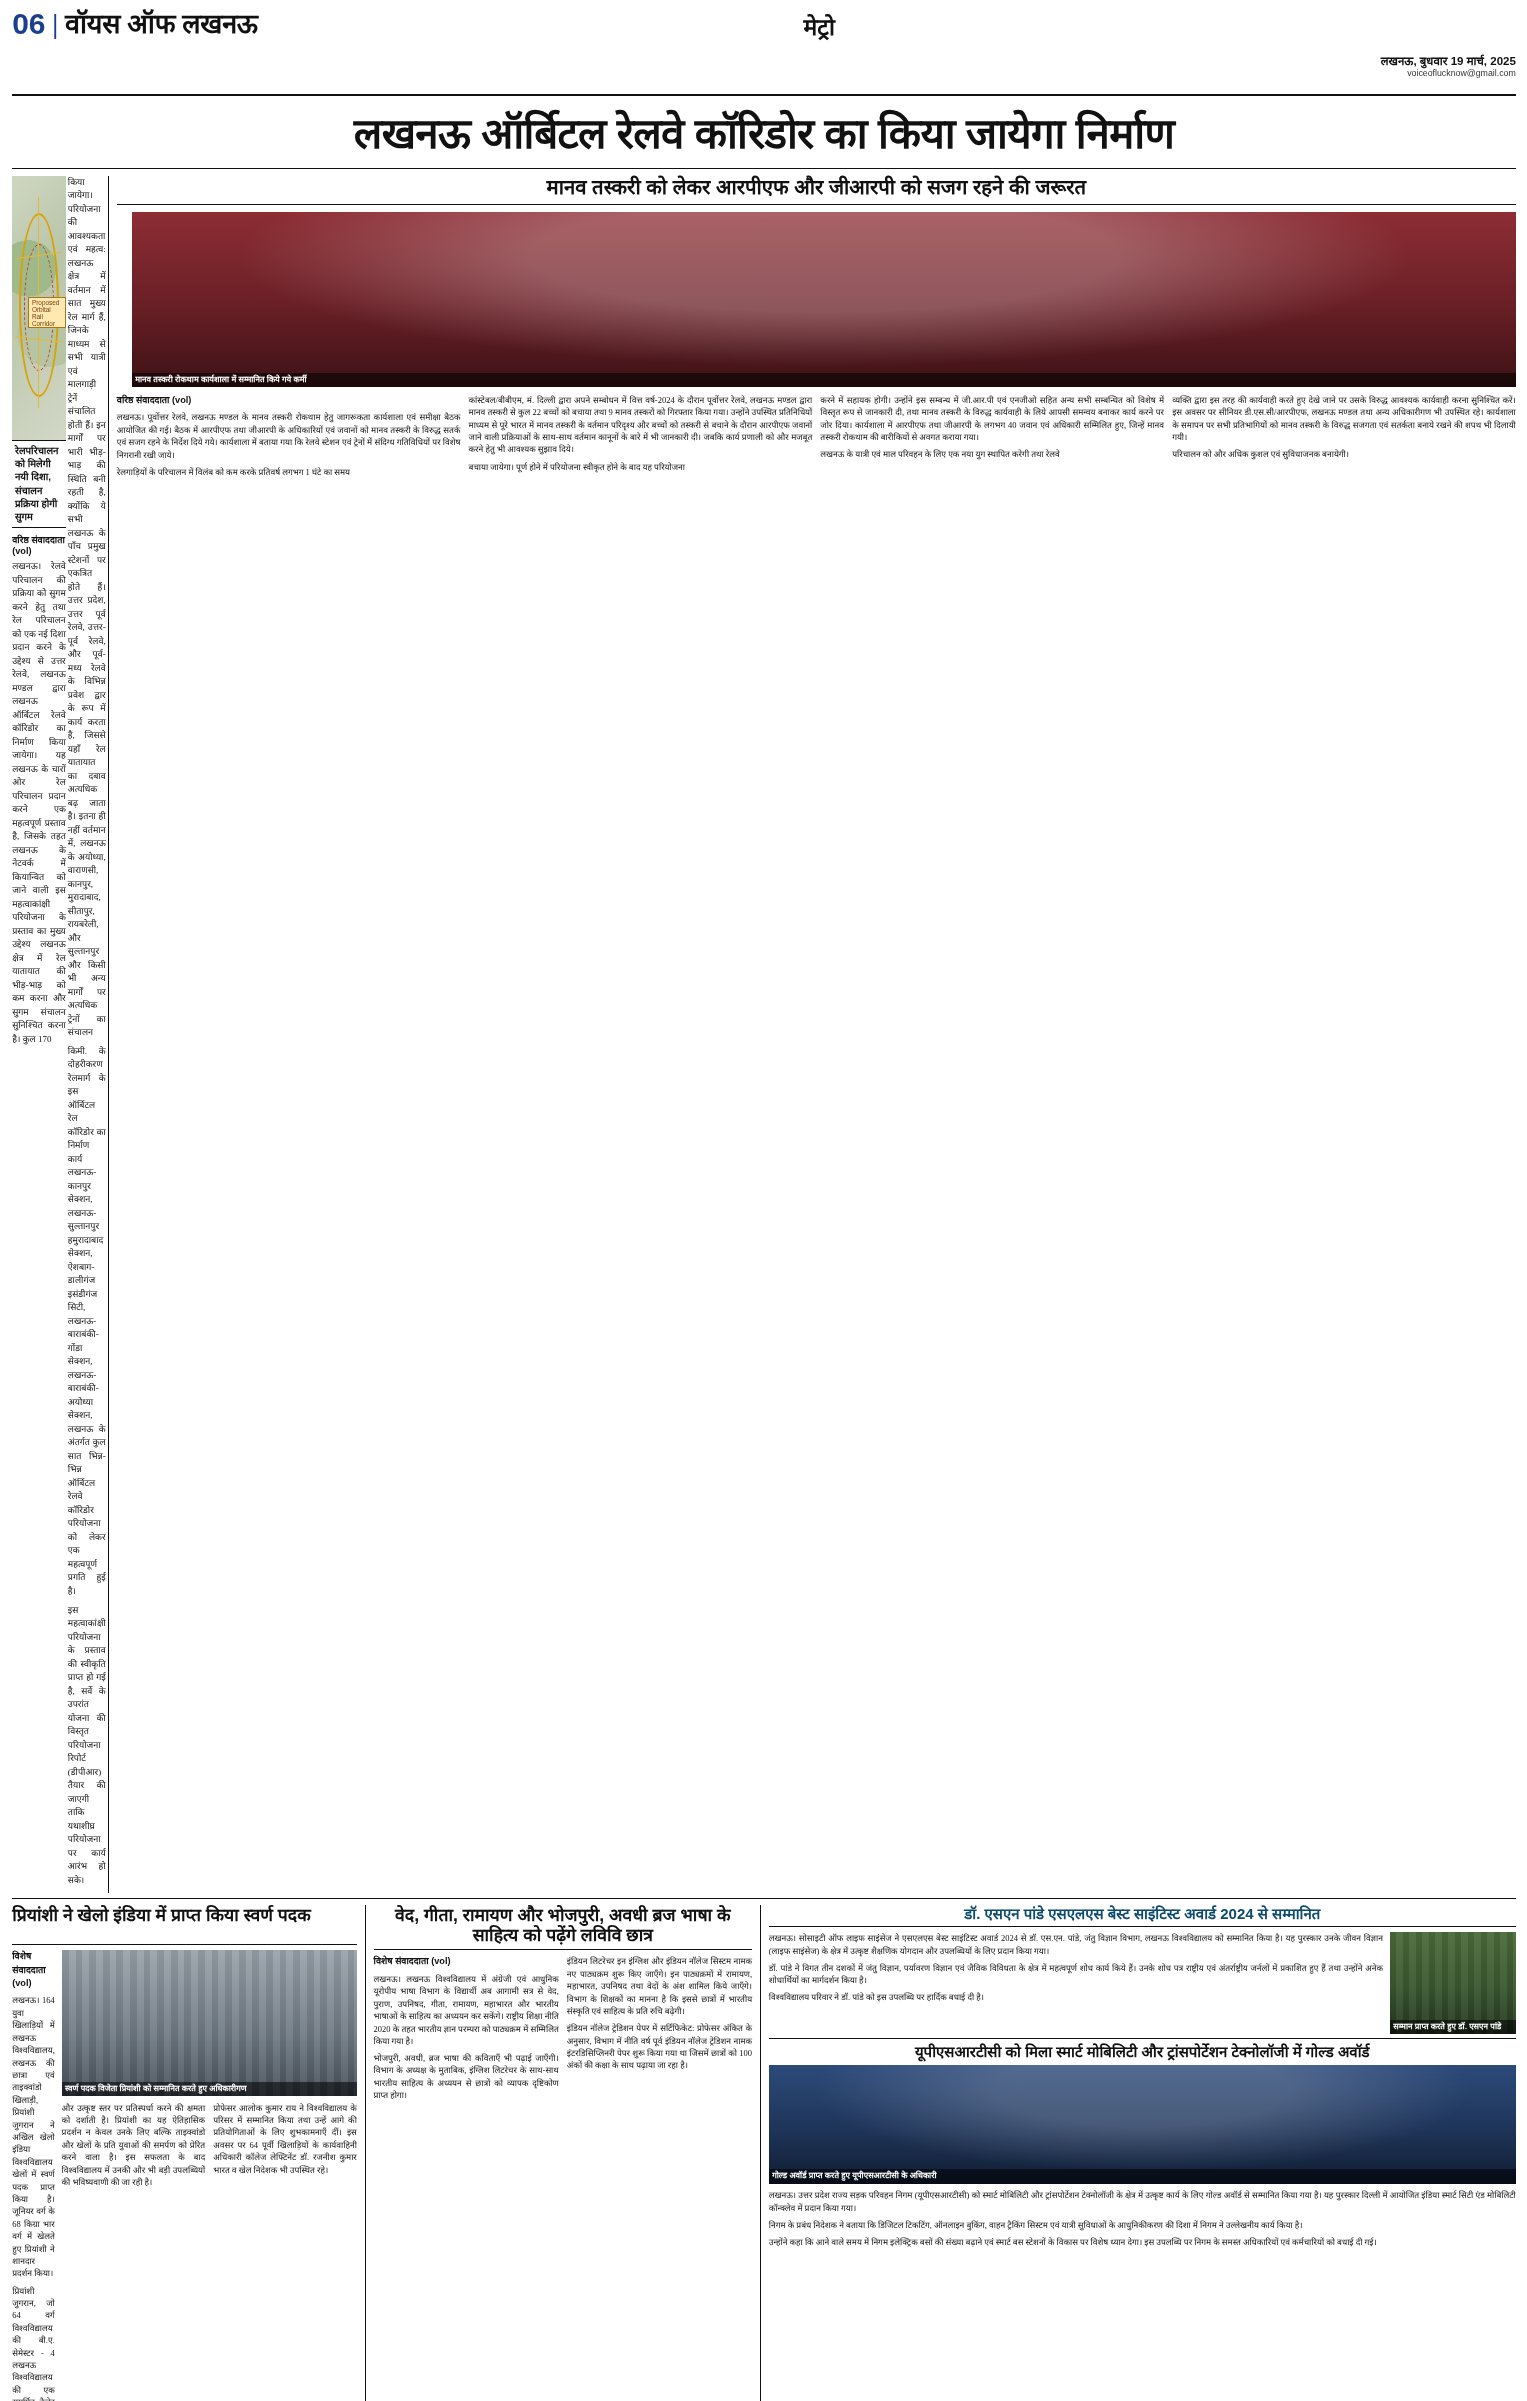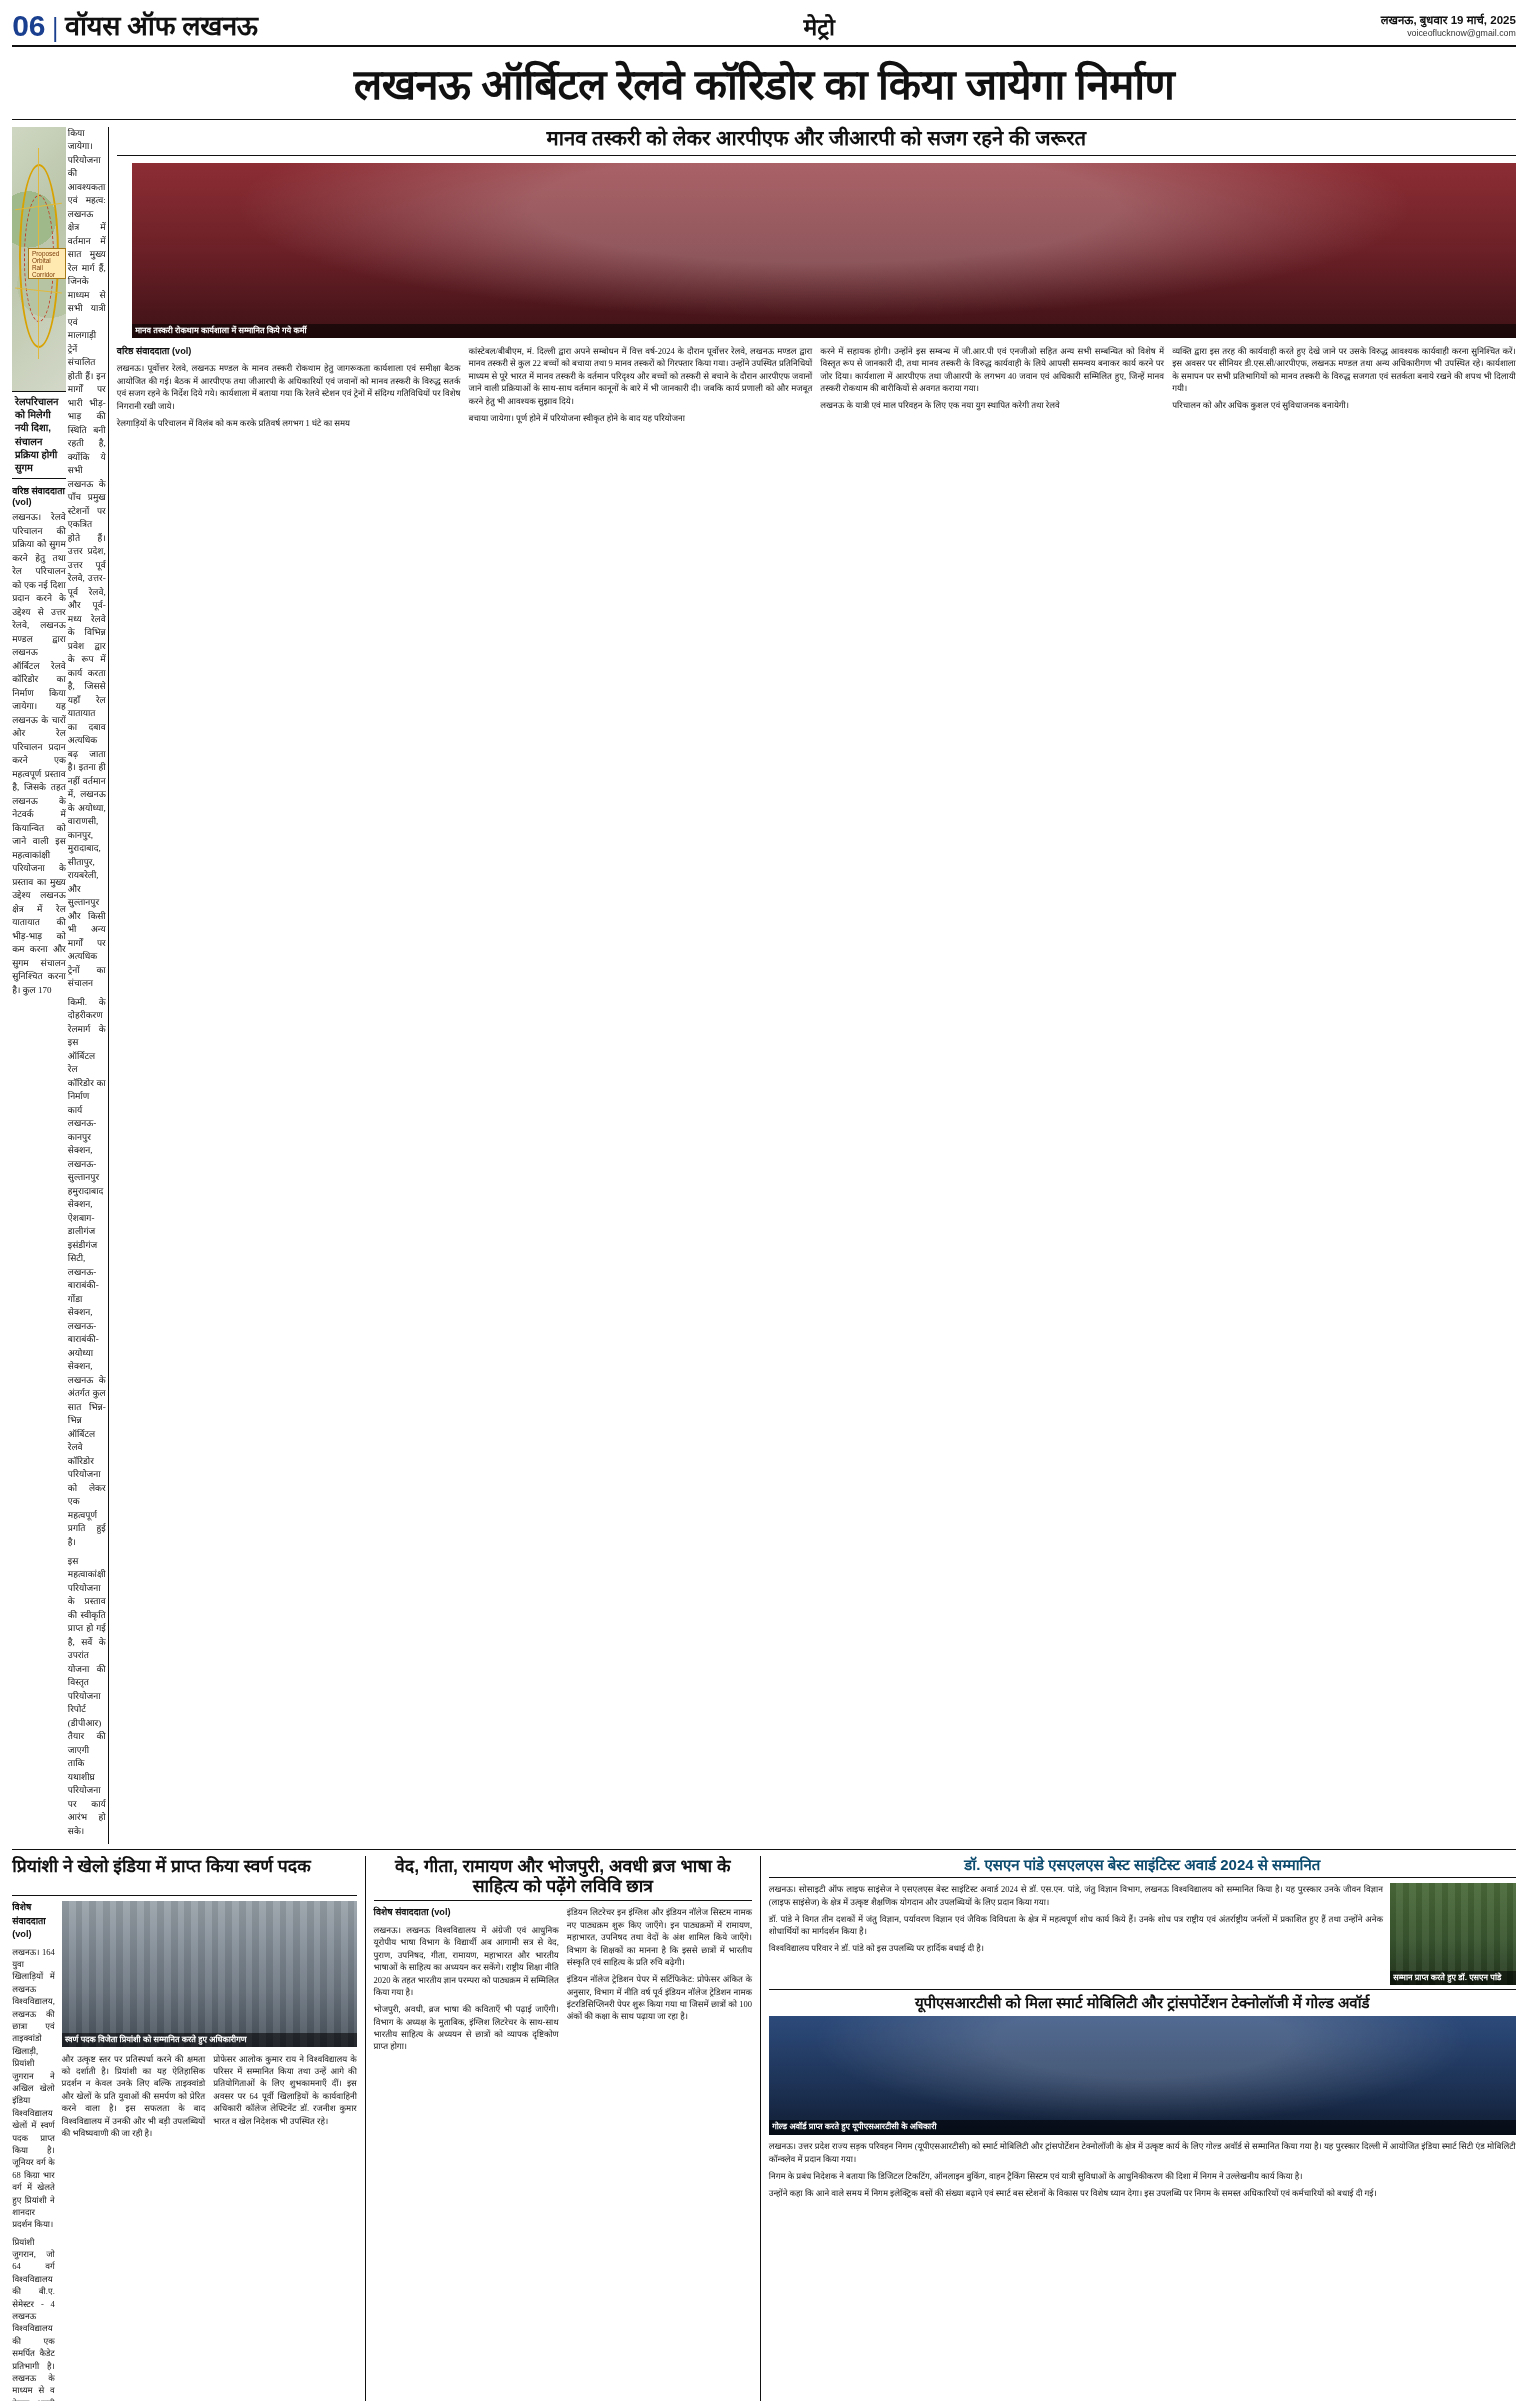--- a/index.html
+++ b/index.html
@@ -6,27 +6,27 @@
   html, body { margin:0; padding:0; background:#ffffff; }
   body {
     width:1528px; height:2401px;
     font-family:"Liberation Serif", serif;
     color:#111;
     position:relative;
   }
   .page { width:1528px; height:2401px; padding:9.5px 12.2px; position:relative; }
 
   
-  .masthead { display:flex; align-items:center; border-bottom:2px solid #111; padding-bottom:2px; }
+  .masthead { display:flex; align-items:flex-start; border-bottom:2px solid #111; padding-bottom:14px; }
   .mh-left { display:flex; align-items:flex-end; gap:6.8px; flex:0 0 auto; }
   .mh-pageno { font-family:"Liberation Sans", sans-serif; font-weight:bold; font-size:30px; color:#1a3f8f; line-height:0.95; }
   .mh-bar { font-size:27px; color:#1a3f8f; font-weight:bold; line-height:0.95; }
   .mh-title { font-family:"Liberation Sans", sans-serif; font-weight:bold; font-size:27px; letter-spacing:-0.3px; line-height:1; }
   .mh-center { flex:1 1 auto; text-align:center; font-family:"Liberation Sans", sans-serif; font-weight:bold; font-size:23px; padding-bottom:1.4px; }
-  .mh-right { flex:0 0 auto; text-align:right; line-height:1.3; }
+  .mh-right { flex:0 0 auto; text-align:right; line-height:1.3;margin-top:44px; }
   .mh-date { font-family:"Liberation Sans", sans-serif; font-weight:bold; font-size:11.5px; }
   .mh-mail { font-family:"Liberation Sans", sans-serif; font-size:8.8px; color:#333; }
 
   
   .lead-headline {
     border-bottom:1.4px solid #111;
     text-align:center;
     font-family:"Liberation Sans", sans-serif;
     font-weight:bold;
     font-size:42px;

